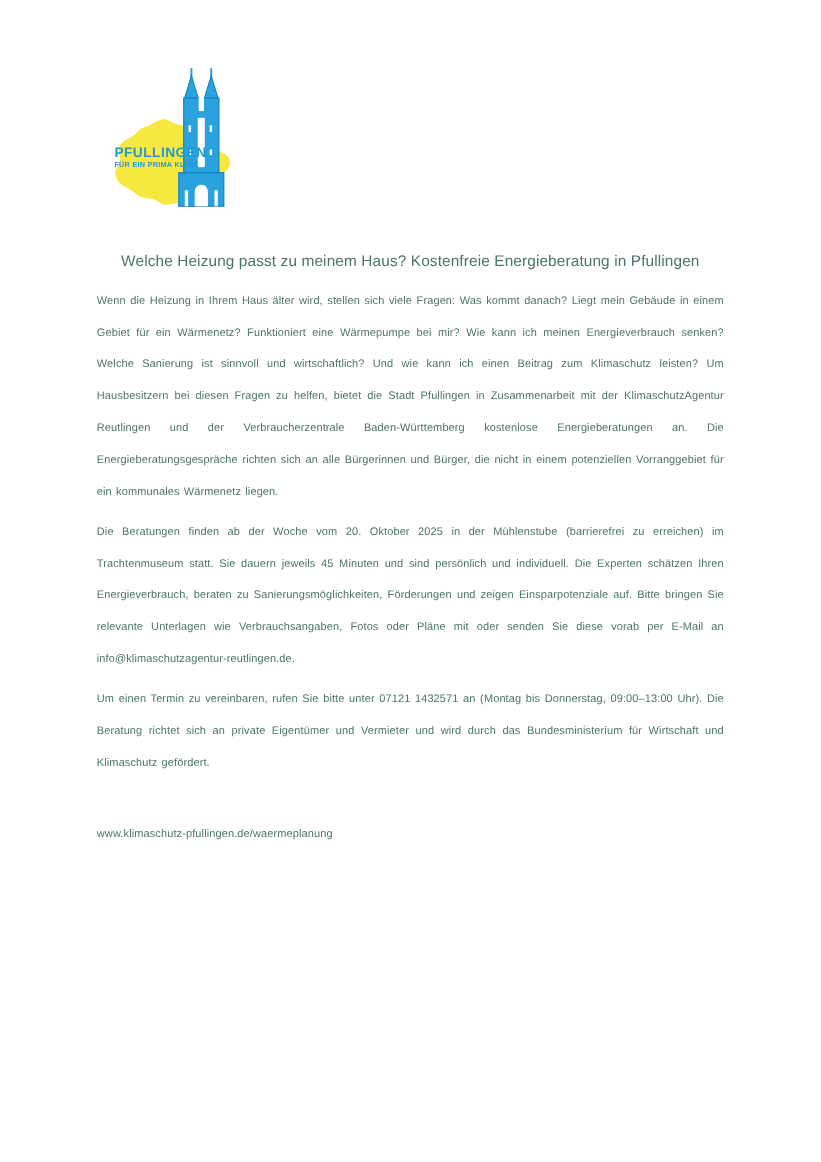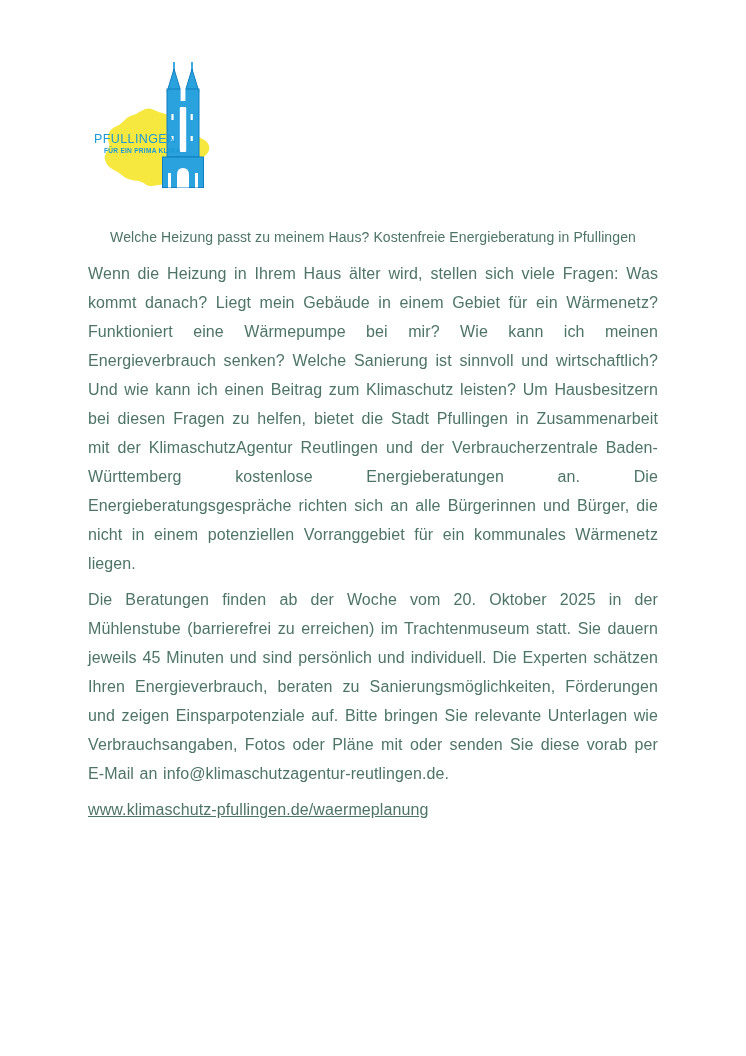--- a/index.html
+++ b/index.html
@@ -26,24 +26,24 @@
   .logo{
     position:absolute;
     left:94px;
     top:58px;
     width:126px;
     height:136px;
   }
   .logo svg{position:absolute;left:0;top:0;width:126px;height:136px;}
   .logo .wordmark{
     position:absolute;
-    left:0;
+    left:10px;
     top:74px;
     font-size:12.5px;
-    font-weight:400;
+    font-weight:700;
     letter-spacing:0.4px;
     color:var(--logo-blue);
     white-space:nowrap;
   }
   .logo .tagline{
     position:absolute;
     left:10px;
     top:89px;
     font-size:6.6px;
     font-weight:700;
@@ -62,30 +62,30 @@
   }
   .content h1{
     font-size:14px;
     font-weight:400;
     line-height:29px;
     margin:0 0 7px 0;
     letter-spacing:0.1px;
     text-align:center;
   }
   .content p{
-    font-size:16px;
+    font-size:10px;
     line-height:29px;
     margin:0 0 7px 0;
     text-align:justify;
     word-spacing:1px;
     letter-spacing:0.1px;
   }
   .content p.last-body{margin-bottom:36px;}
   .content p.footer-label{margin:0 0 5px 0;text-align:left;}
-  .content p.footer-url{margin:0;text-align:left;text-decoration:underline;}
+  .content p.footer-url{margin:0;text-align:left;}
 </style>
 </head>
 <body>
 
 <div class="page">
 
   <div class="logo">
     <svg viewBox="0 0 126 136" aria-hidden="true">
 
       <path fill="var(--logo-yellow)" d="M60,52 C52,47 46,55 39,57 C31,59 30,65 23,68 C15,71 12,78 15,85
@@ -116,16 +116,17 @@
       </g>
     </svg>
     <div class="wordmark">PFULLINGEN</div>
     <div class="tagline">FÜR EIN PRIMA KLIMA</div>
   </div>
 
   <div class="content">
     <h1>Welche Heizung passt zu meinem Haus? Kostenfreie Energieberatung in Pfullingen</h1>
     <p>Wenn die Heizung in Ihrem Haus älter wird, stellen sich viele Fragen: Was kommt danach? Liegt mein Gebäude in einem Gebiet für ein Wärmenetz? Funktioniert eine Wärmepumpe bei mir? Wie kann ich meinen Energieverbrauch senken? Welche Sanierung ist sinnvoll und wirtschaftlich? Und wie kann ich einen Beitrag zum Klimaschutz leisten? Um Hausbesitzern bei diesen Fragen zu helfen, bietet die Stadt Pfullingen in Zusammenarbeit mit der KlimaschutzAgentur Reutlingen und der Verbraucherzentrale Baden-Württemberg kostenlose Energieberatungen an. Die Energieberatungsgespräche richten sich an alle Bürgerinnen und Bürger, die nicht in einem potenziellen Vorranggebiet für ein kommunales Wärmenetz liegen.</p>
     <p>Die Beratungen finden ab der Woche vom 20. Oktober 2025 in der Mühlenstube (barrierefrei zu erreichen) im Trachtenmuseum statt. Sie dauern jeweils 45 Minuten und sind persönlich und individuell. Die Experten schätzen Ihren Energieverbrauch, beraten zu Sanierungsmöglichkeiten, Förderungen und zeigen Einsparpotenziale auf. Bitte bringen Sie relevante Unterlagen wie Verbrauchsangaben, Fotos oder Pläne mit oder senden Sie diese vorab per E-Mail an info@klimaschutzagentur-reutlingen.de.</p>
+    <p class="last-body">Um einen Termin zu vereinbaren, rufen Sie bitte unter 07121 1432571 an (Montag bis Donnerstag, 09:00–13:00 Uhr). Die Beratung richtet sich an private Eigentümer und Vermieter und wird durch das Bundesministerium für Wirtschaft und Klimaschutz gefördert.</p>
     <p class="footer-url">www.klimaschutz-pfullingen.de/waermeplanung</p>
   </div>
 
 </div>
 
 </body></html>

